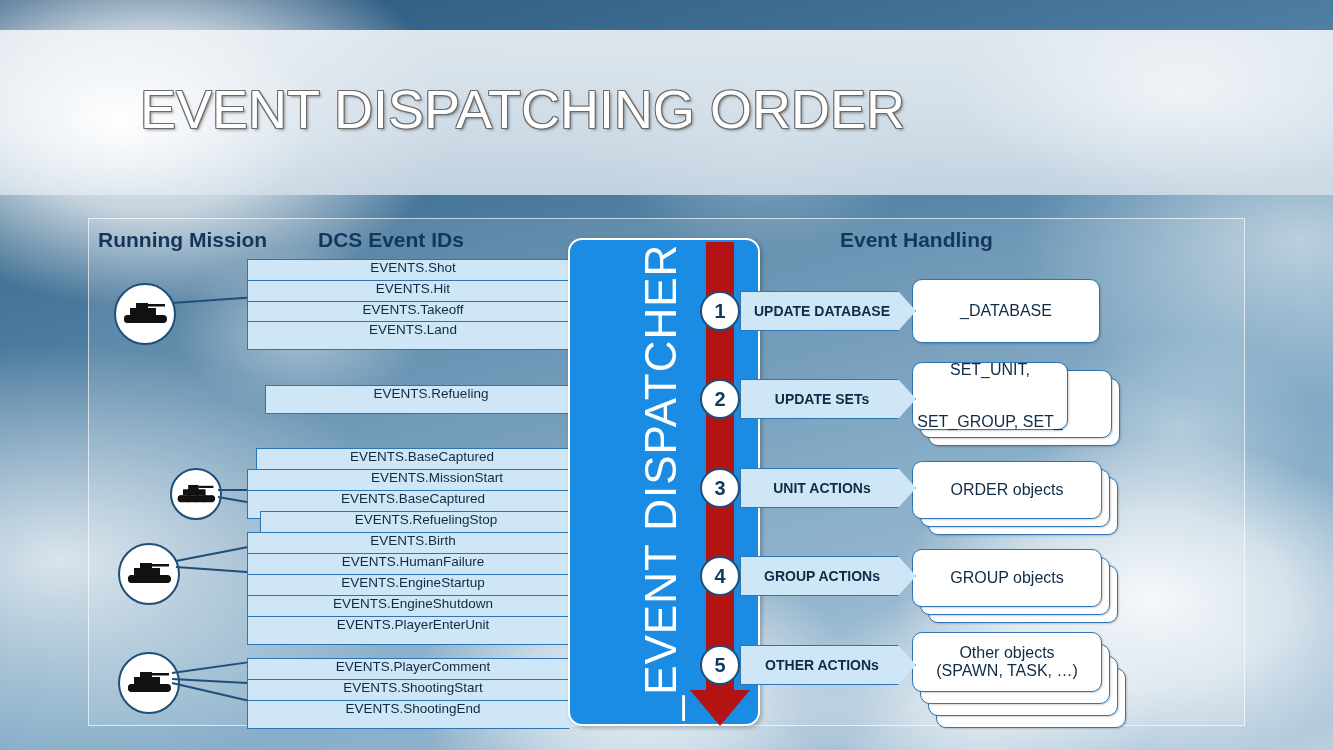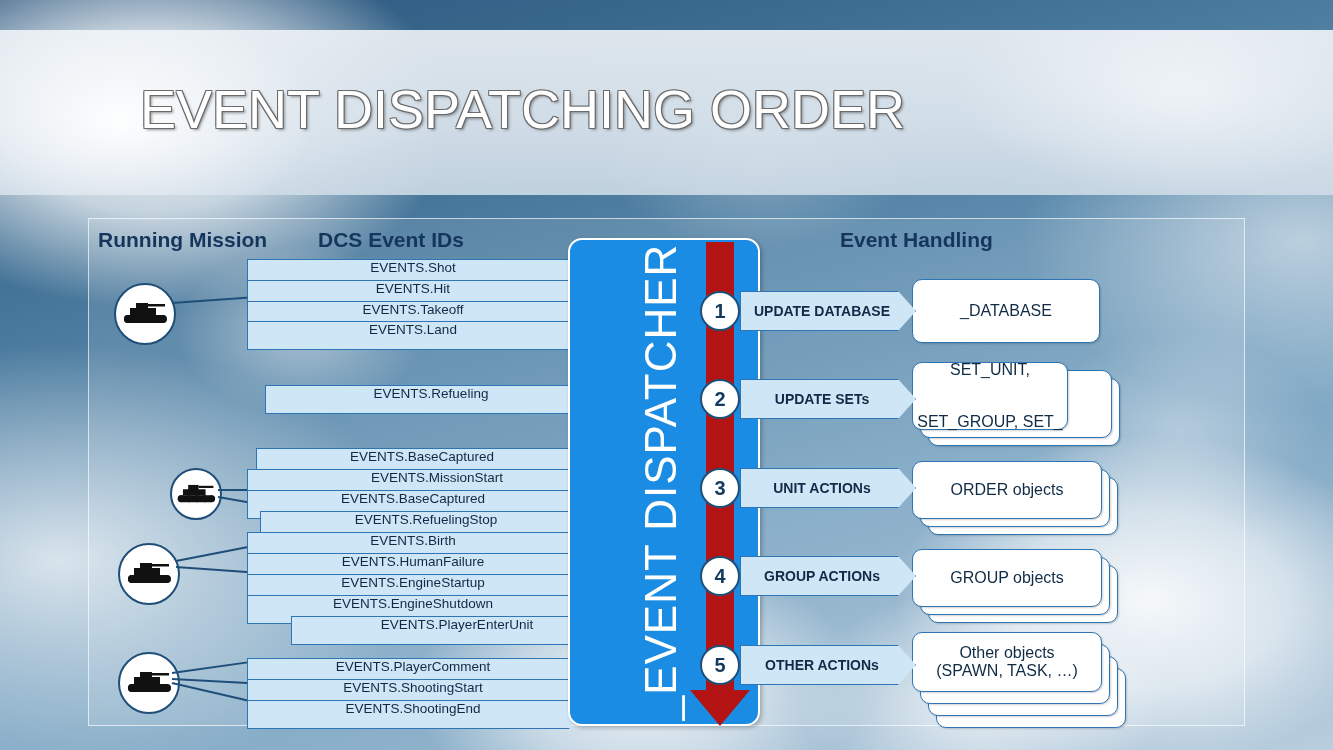--- a/index.html
+++ b/index.html
@@ -266,21 +266,21 @@
 <div class="evt" style="left:265px; top:385px; width:332px;">EVENTS.Refueling</div>
 
 <div class="evt" style="left:256px; top:448px; width:332px;">EVENTS.BaseCaptured</div>
 <div class="evt" style="left:247px; top:469px; width:332px;padding-left:48px;">EVENTS.MissionStart</div>
 <div class="evt" style="left:247px; top:490px; width:332px;">EVENTS.BaseCaptured</div>
 <div class="evt" style="left:260px; top:511px; width:332px;">EVENTS.RefuelingStop</div>
 <div class="evt" style="left:247px; top:532px; width:332px;">EVENTS.Birth</div>
 <div class="evt" style="left:247px; top:553px; width:332px;">EVENTS.HumanFailure</div>
 <div class="evt" style="left:247px; top:574px; width:332px;">EVENTS.EngineStartup</div>
 <div class="evt" style="left:247px; top:595px; width:332px;">EVENTS.EngineShutdown</div>
-<div class="evt" style="left:247px; top:616px; width:332px;margin-left:44px;">EVENTS.PlayerEnterUnit</div>
+<div class="evt" style="left:247px; top:616px; width:332px;">EVENTS.PlayerEnterUnit</div>
 
 <div class="evt" style="left:247px; top:658px; width:332px;">EVENTS.PlayerComment</div>
 <div class="evt" style="left:247px; top:679px; width:332px;text-align:center;">EVENTS.ShootingStart</div>
 <div class="evt" style="left:247px; top:700px; width:332px;">EVENTS.ShootingEnd</div>
 
 <div id="dispatcher"></div>
 <div id="red-arrow-shaft"></div>
 <div id="red-arrow-head"></div>
 <div id="dispatcher-text">
   <span>_EVENT DISPATCHER</span>

